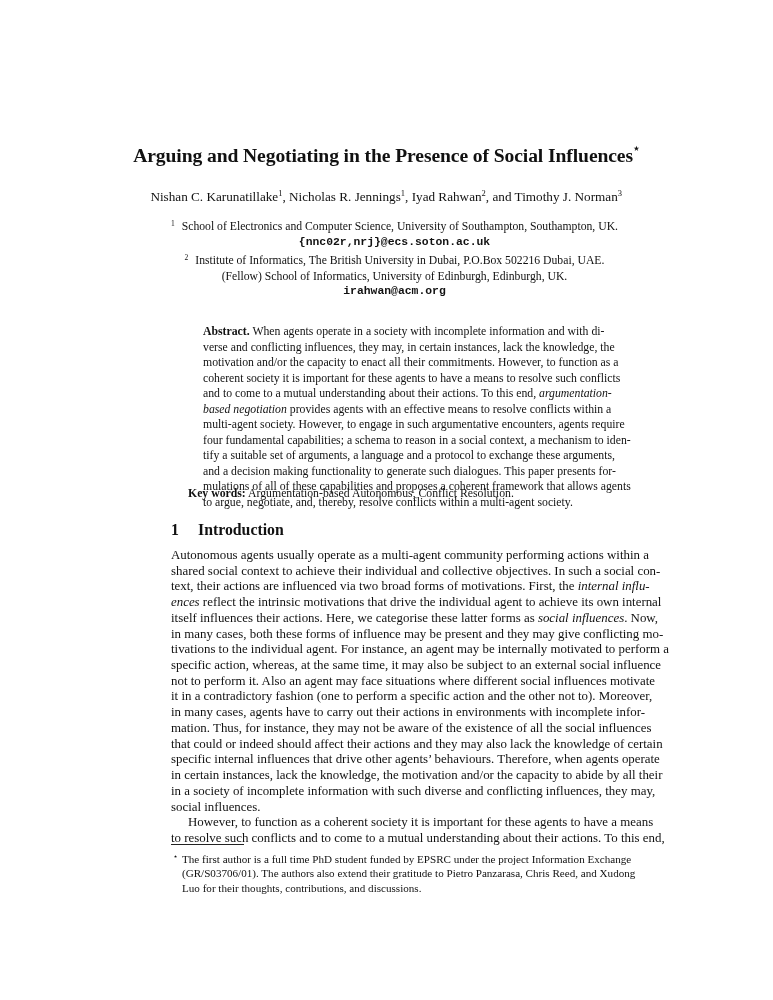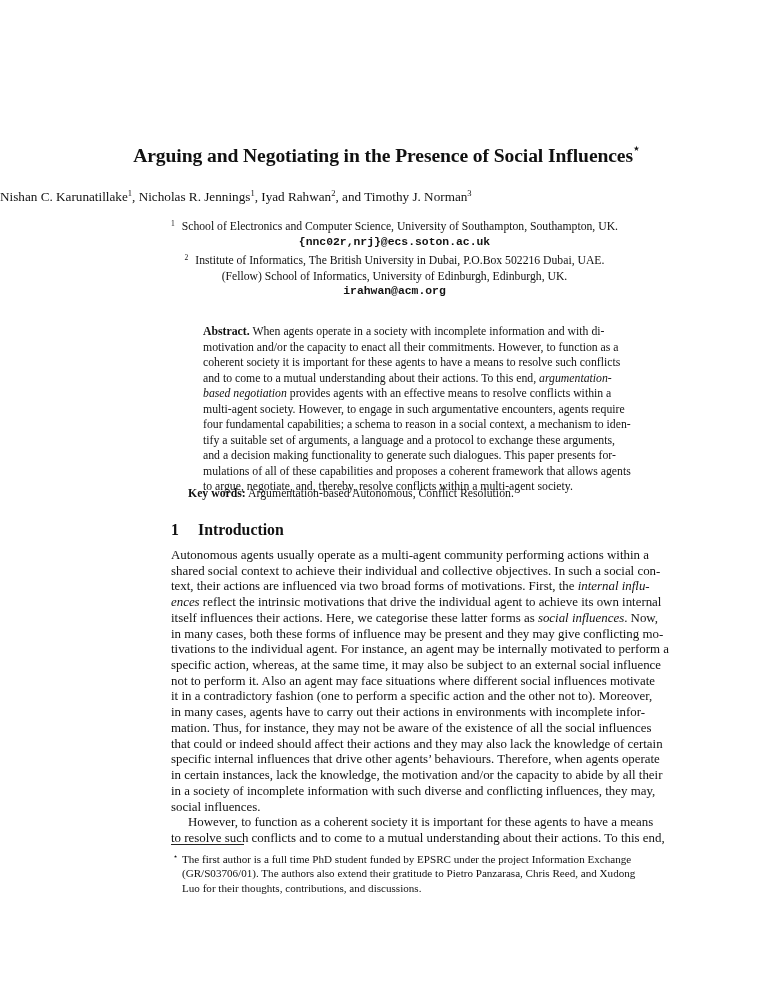--- a/index.html
+++ b/index.html
@@ -2,21 +2,21 @@
 <html><head>
 <meta charset="utf-8">
 <style>
   html, body { margin:0; padding:0; background:#ffffff; }
   body { width:773px; height:1000px; position:relative; overflow:hidden;
          font-family:"Liberation Serif","DejaVu Serif",serif; color:#111; }
   .page { position:absolute; left:0; top:0; width:773px; height:1000px; }
   .title { position:absolute; left:0; width:773px; top:144px; text-align:center;
            font-weight:bold; font-size:19.6px; letter-spacing:-0.1px; }
   .title sup { font-size:11px; font-weight:bold; position:relative; top:-2px; }
-  .authors { position:absolute; left:0; width:622px; top:188px; text-align:left; font-size:13.2px; }
+  .authors { position:absolute; left:0; width:622px; top:188px; text-align:right; font-size:13.2px; }
   .authors sup { font-size:8.5px; }
   .affils { position:absolute; left:8px; width:773px; top:216px; text-align:center; font-size:11.7px; line-height:15.6px; }
   .affils .mono { font-family:"Liberation Mono","DejaVu Sans Mono",monospace; font-size:11.4px;font-weight:bold; }
   .affils sup { font-size:7.5px; margin-right:7px; vertical-align:4px; }
   .abstract { position:absolute; left:203px; width:367px; top:324px; font-size:11.75px; line-height:15.55px;
               text-align:justify; }
   .abstract b { font-weight:bold; }
   .keywords { position:absolute; left:188px; width:420px; top:487px; font-size:11.75px; }
   .section { position:absolute; left:171px; top:521px; font-size:15.8px; font-weight:bold; }
   .section .num { display:inline-block; width:27px; }
@@ -50,20 +50,21 @@
     </div>
     <div>
       <span class="ln"><sup>2</sup><span>Institute of Informatics, The British University in Dubai, P.O.Box 502216 Dubai, UAE.</span></span>
       <span class="ln">(Fellow) School of Informatics, University of Edinburgh, Edinburgh, UK.</span>
       <span class="ln mono">irahwan@acm.org</span>
     </div>
   </div>
 
   <div class="abstract">
     <span class="line"><b>Abstract.</b><span> When agents operate in a society with incomplete information and with di-</span></span>
+    <span class="line">verse and conflicting influences, they may, in certain instances, lack the knowledge, the</span>
     <span class="line">motivation and/or the capacity to enact all their commitments. However, to function as a</span>
     <span class="line">coherent society it is important for these agents to have a means to resolve such conflicts</span>
     <span class="line"><span>and to come to a mutual understanding about their actions. To this end, </span><i>argumentation-</i></span>
     <span class="line"><i>based negotiation</i><span> provides agents with an effective means to resolve conflicts within a</span></span>
     <span class="line">multi-agent society. However, to engage in such argumentative encounters, agents require</span>
     <span class="line">four fundamental capabilities; a schema to reason in a social context, a mechanism to iden-</span>
     <span class="line">tify a suitable set of arguments, a language and a protocol to exchange these arguments,</span>
     <span class="line">and a decision making functionality to generate such dialogues. This paper presents for-</span>
     <span class="line">mulations of all of these capabilities and proposes a coherent framework that allows agents</span>
     <span class="line last">to argue, negotiate, and, thereby, resolve conflicts within a multi-agent society.</span>

